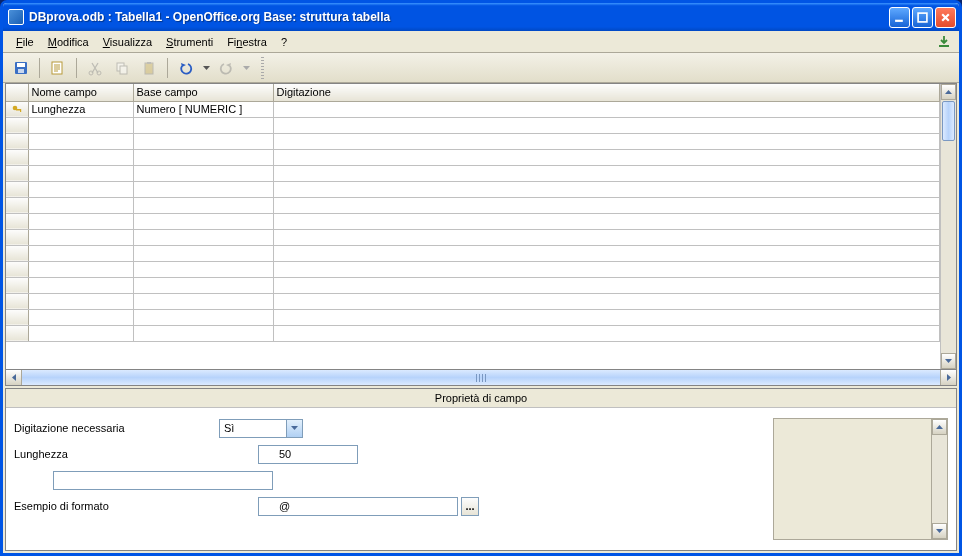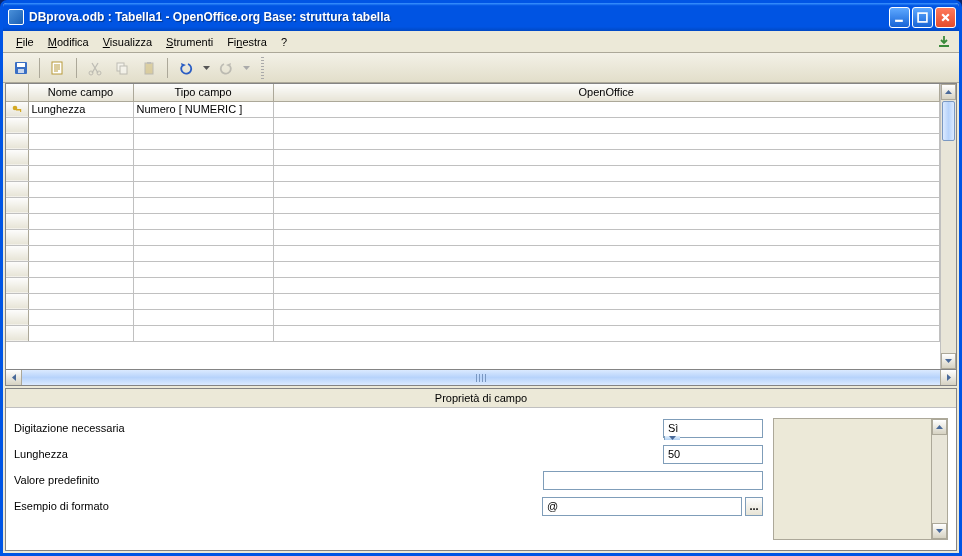--- a/index.html
+++ b/index.html
@@ -25,48 +25,48 @@
 .tool { width: 24px; height: 24px; display: flex; align-items: center; justify-content: center; cursor: pointer; border: 1px solid transparent; border-radius: 3px; }
 .tool.disabled { opacity: 0.45; cursor: default; }
 .tool svg { width: 16px; height: 16px; }
 .tsep { width: 1px; height: 20px; background: #aca899; margin: 0 3px; }
 .tdrop { width: 10px; display:flex; align-items:center; justify-content:center; cursor:pointer; }
 
 .grid-area { flex: 0 0 auto; height: 287px; border: 1px solid #848484; margin: 0 2px; background: #fff; display: flex; flex-direction: column; overflow: hidden; }
 .grid-body { flex: 1; overflow: hidden; position: relative; }
 .gtable { border-collapse: collapse; width: 100%; table-layout: fixed; }
 .gtable th, .gtable td { border-right: 1px solid #c0c0c0; border-bottom: 1px solid #c0c0c0; height: 16px; padding: 0 3px; text-align: left; font-weight: normal; white-space: nowrap; overflow: hidden; }
-.gtable thead th { background: linear-gradient(to bottom, #fdfdfd, #e7e4d6); text-align: center; border-right: 1px solid #aca899; border-bottom: 1px solid #aca899; height: 17px; }
+.gtable thead th { background: linear-gradient(to bottom, #fdfdfd, #e7e4d6); border-right: 1px solid #aca899; border-bottom: 1px solid #aca899; height: 17px; }
 .gtable .rowhead { width: 22px; background: linear-gradient(to bottom, #fdfdfd, #e7e4d6); border-right: 1px solid #aca899; text-align: center; padding: 0; }
 .gtable .rowhead svg { width: 10px; height: 10px; vertical-align: middle; }
 .col-name { width: 105px; }
 .col-type { width: 140px; }
 .col-desc { }
 .vscroll-fake { position: absolute; right: 0; top: 0; bottom: 0; width: 16px; background: #e8e5d8; border-left: 1px solid #c0c0c0; }
 .vscroll-fake .arrow { height: 16px; background: linear-gradient(to bottom,#fff,#d6d2c2); border: 1px solid #aca899; display:flex; align-items:center; justify-content:center; }
 .vscroll-fake .thumb { position:absolute; top:17px; left:1px; right:1px; height:40px; background: linear-gradient(to right,#dbeaff,#b7d3fb,#dbeaff); border:1px solid #7a98c2; border-radius:2px; }
 
 .hscroll { height: 16px; background: #e8e5d8; display: flex; margin: 0 2px; border: 1px solid #848484; border-top: none; }
 .hscroll .arrow { width: 16px; background: linear-gradient(to bottom,#fff,#d6d2c2); border-right: 1px solid #aca899; display:flex; align-items:center; justify-content:center; cursor:pointer; }
 .hscroll .arrow.right { border-right: none; border-left:1px solid #aca899; }
 .hscroll .track { flex:1; position:relative; background: linear-gradient(to bottom,#dbeaff,#b7d3fb,#dbeaff); }
 .hscroll .grip { position:absolute; left:50%; top:2px; bottom:2px; width:30px; transform:translateX(-50%); display:flex; gap:2px; align-items:center; justify-content:center; }
 .hscroll .grip span { width:1px; height:8px; background:#7a98c2; }
 
 .props { flex: 1; border: 1px solid #848484; margin: 2px; background: #ffffff; display: flex; flex-direction: column; overflow: hidden; }
 .props-title { text-align: center; padding: 3px 0; background: #ece9d8; border-bottom: 1px solid #c0c0c0; }
 .props-body { flex: 1; display: flex; padding: 10px 8px; gap: 10px; }
 .props-left { flex: 1; }
-.prow { display: flex; align-items: center; margin-bottom: 6px; height: 20px; justify-content: space-between; }
+.prow { display: flex; align-items: center; margin-bottom: 6px; height: 20px; }
 .prow .plabel { width: 205px; }
 .prow .pcontrol { flex: 0 0 auto; }
-.pselect { display: flex; width: 100px; height: 19px; border: 1px solid #7f9db9; background: #fff; flex-direction: column; }
+.pselect { display: flex; width: 84px; height: 19px; border: 1px solid #7f9db9; background: #fff; }
 .pselect .pv { flex:1; padding: 2px 4px; }
 .pselect .pbtn { width: 16px; background: linear-gradient(to bottom,#e3f0fc,#b0d0f3); border-left:1px solid #7f9db9; display:flex; align-items:center; justify-content:center; }
-.pinput { height: 19px; border: 1px solid #7f9db9; background: #fff; padding: 2px 4px; font-family: inherit; font-size: 11px; }
+.pinput { height: 19px; border: 1px solid #7f9db9; background: #fff; padding: 2px 20px; font-family: inherit; font-size: 11px; margin-left: 39px; }
 .pinput.w100 { width: 100px; }
 .pinput.w220 { width: 220px; }
 .pinput.w200 { width: 200px; }
 .pbtn-more { width: 18px; height: 19px; border: 1px solid #7f9db9; background: linear-gradient(to bottom,#fdfdfd,#e7e4d6); margin-left: 3px; display:flex; align-items:center; justify-content:center; cursor:pointer; font-weight:bold; }
 .props-right { width: 175px; border: 1px solid #aca899; background: #ece9d8; position: relative; }
 .props-right .vscroll-fake { border-left: 1px solid #aca899; }
 </style>
 </head>
 <body>
 
@@ -179,22 +179,22 @@
             <col style="width:22px">
             <col class="col-name">
             <col class="col-type">
             <col class="col-desc">
             <col style="width:16px">
           </colgroup>
         <thead>
           <tr>
             <th class="rowhead"></th>
             <th>Nome campo</th>
-            <th>Tipo campo</th>
-            <th>OpenOffice</th>
+            <th>Base campo</th>
+            <th>Digitazione</th>
             <th style="background:linear-gradient(to bottom,#fdfdfd,#e7e4d6);"></th>
           </tr>
         </thead>
         <tbody id="grid-rows">
             <tr>
               <td class="rowhead"><svg viewBox="0 0 10 10">
                   <circle cx="3" cy="3" r="2.3" fill="#d4a823"></circle>
                   <rect x="4" y="4" width="5" height="1.5" fill="#d4a823"></rect>
                   <rect x="8" y="4" width="1.2" height="3" fill="#d4a823"></rect>
                 </svg></td>
@@ -355,21 +355,20 @@
                   </svg>
                 </div>
             </div>
           </div>
         </div>
         <div class="prow">
           <div class="plabel">Lunghezza</div>
           <div class="pcontrol"><input class="pinput w100" value="50" style=""></div>
         </div>
         <div class="prow">
-          <div class="plabel">Valore predefinito</div>
           <div class="pcontrol"><input class="pinput w220" value="" style=""></div>
         </div>
         <div class="prow">
           <div class="plabel">Esempio di formato</div>
           <div class="pcontrol" style="display:flex;">
             <input class="pinput w200" value="@" style="">
             <div class="pbtn-more">...</div>
           </div>
         </div>
       </div>

